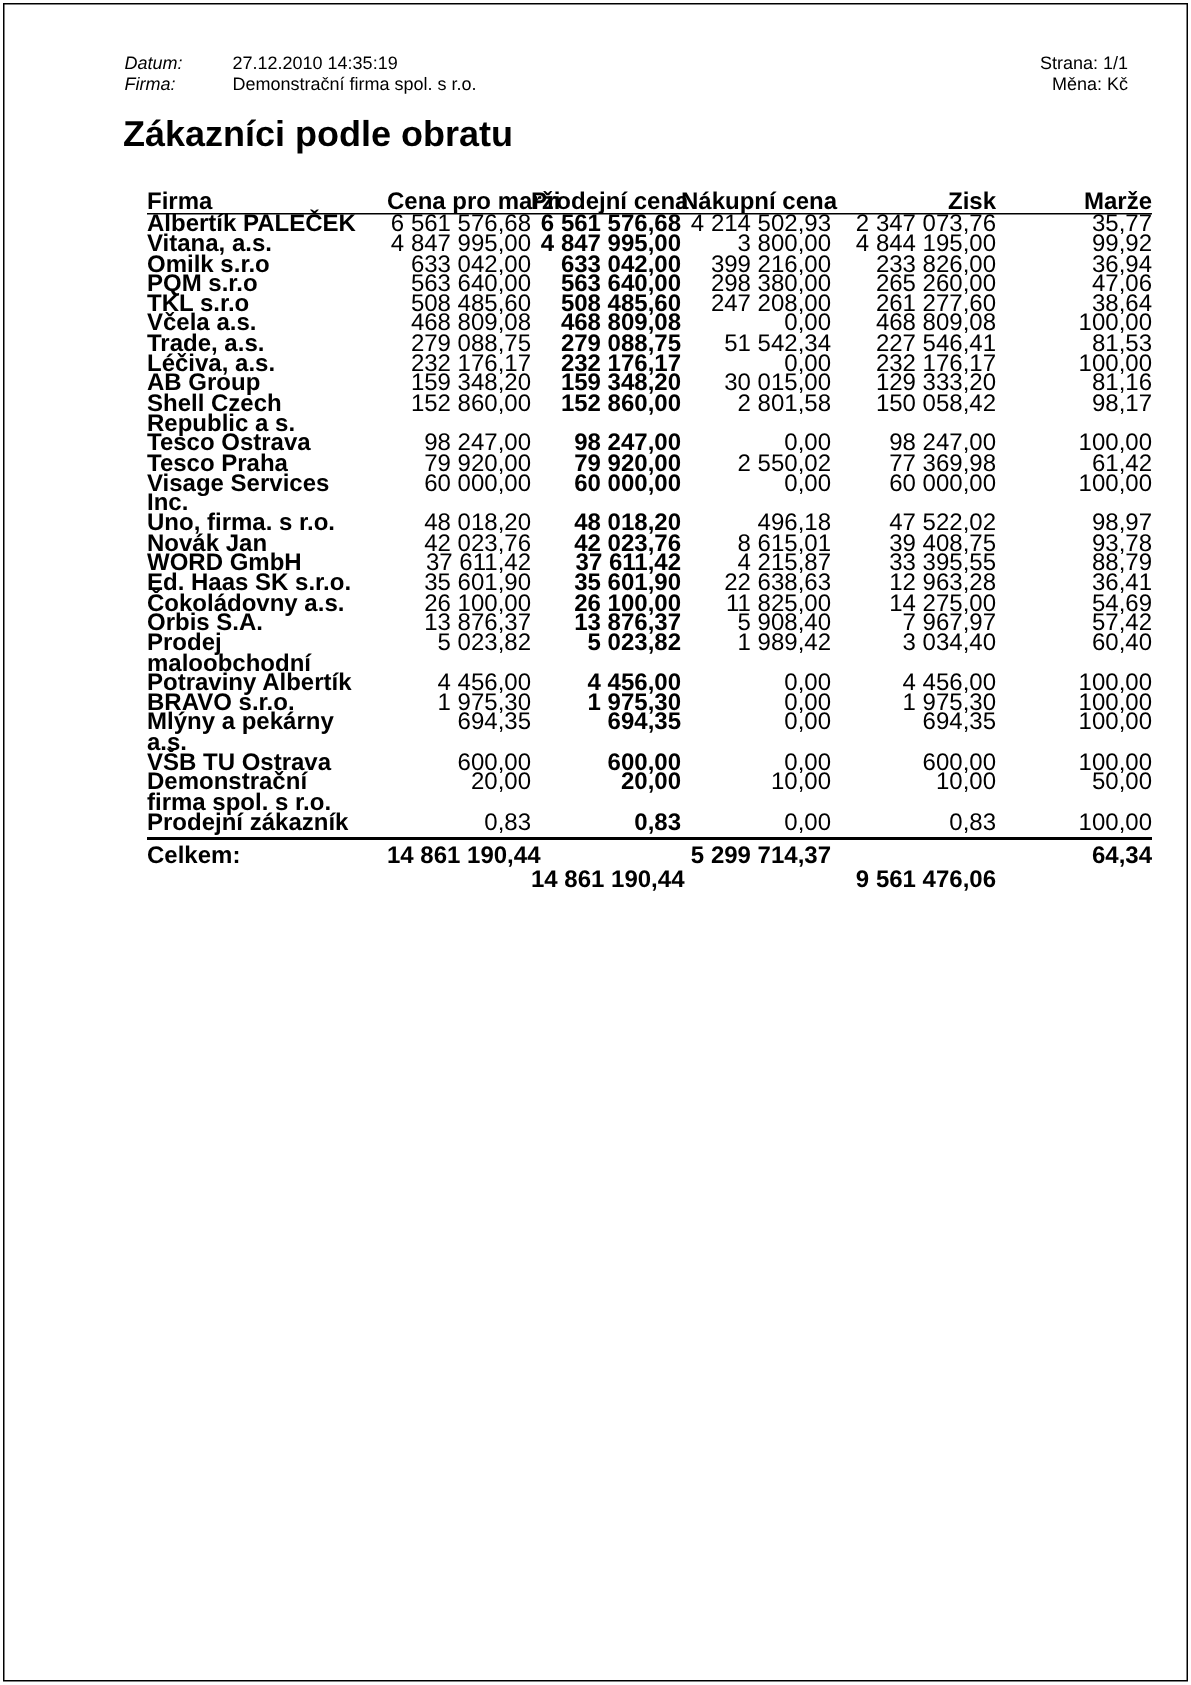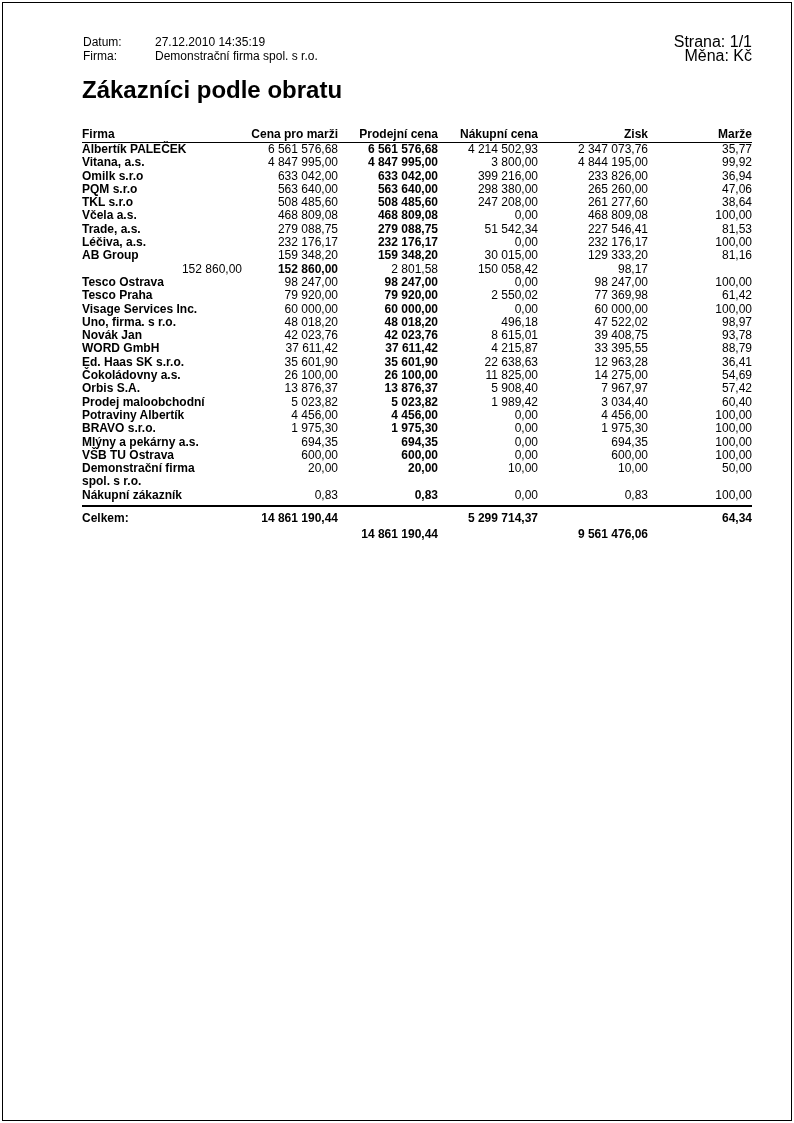--- a/index.html
+++ b/index.html
@@ -25,45 +25,46 @@
   .meta-left {
     position: absolute;
     left: 83px;
     top: 35px;
     font-size: 12px;
     line-height: 14px;
   }
   .meta-label {
     display: inline-block;
     width: 72px;
+    font-style: italic;
   }
   .meta-right {
     position: absolute;
     right: 42px;
     top: 35px;
-    font-size: 16px;
+    font-size: 12px;
     line-height: 14px;
     text-align: right;
   }
   
   .title {
     position: absolute;
     left: 82px;
     width: 670px;
     top: 76px;
     font-size: 24px;
     font-weight: bold;
   }
   
   .table {
     position: absolute;
-    left: 82px;
+    left: 98px;
     top: 128px;
     width: 670px;
-    font-size: 12px;
+    font-size: 16px;
   }
   .row {
     display: grid;
     grid-template-columns: 160px 96px 100px 100px 110px 104px;
   }
   .c {
     text-align: right;
     white-space: nowrap;
     overflow: visible;
   }
@@ -196,20 +197,21 @@
       </div>
       <div class="row drow">
         <div class="c c0">AB Group</div>
         <div class="c c1">159 348,20</div>
         <div class="c c2">159 348,20</div>
         <div class="c c3">30 015,00</div>
         <div class="c c4">129 333,20</div>
         <div class="c c5">81,16</div>
       </div>
       <div class="row drow">
+        <div class="c c0">Shell Czech Republic a s.</div>
         <div class="c c1">152 860,00</div>
         <div class="c c2">152 860,00</div>
         <div class="c c3">2 801,58</div>
         <div class="c c4">150 058,42</div>
         <div class="c c5">98,17</div>
       </div>
       <div class="row drow">
         <div class="c c0">Tesco Ostrava</div>
         <div class="c c1">98 247,00</div>
         <div class="c c2">98 247,00</div>
@@ -323,21 +325,21 @@
       </div>
       <div class="row drow">
         <div class="c c0">Demonstrační firma spol. s r.o.</div>
         <div class="c c1">20,00</div>
         <div class="c c2">20,00</div>
         <div class="c c3">10,00</div>
         <div class="c c4">10,00</div>
         <div class="c c5">50,00</div>
       </div>
       <div class="row drow">
-        <div class="c c0">Nákupní zákazník</div>
+        <div class="c c0">Prodejní zákazník</div>
         <div class="c c1">0,83</div>
         <div class="c c2">0,83</div>
         <div class="c c3">0,00</div>
         <div class="c c4">0,83</div>
         <div class="c c5">100,00</div>
       </div>
     </div>
 
   <div class="totals-sep"></div>
 

